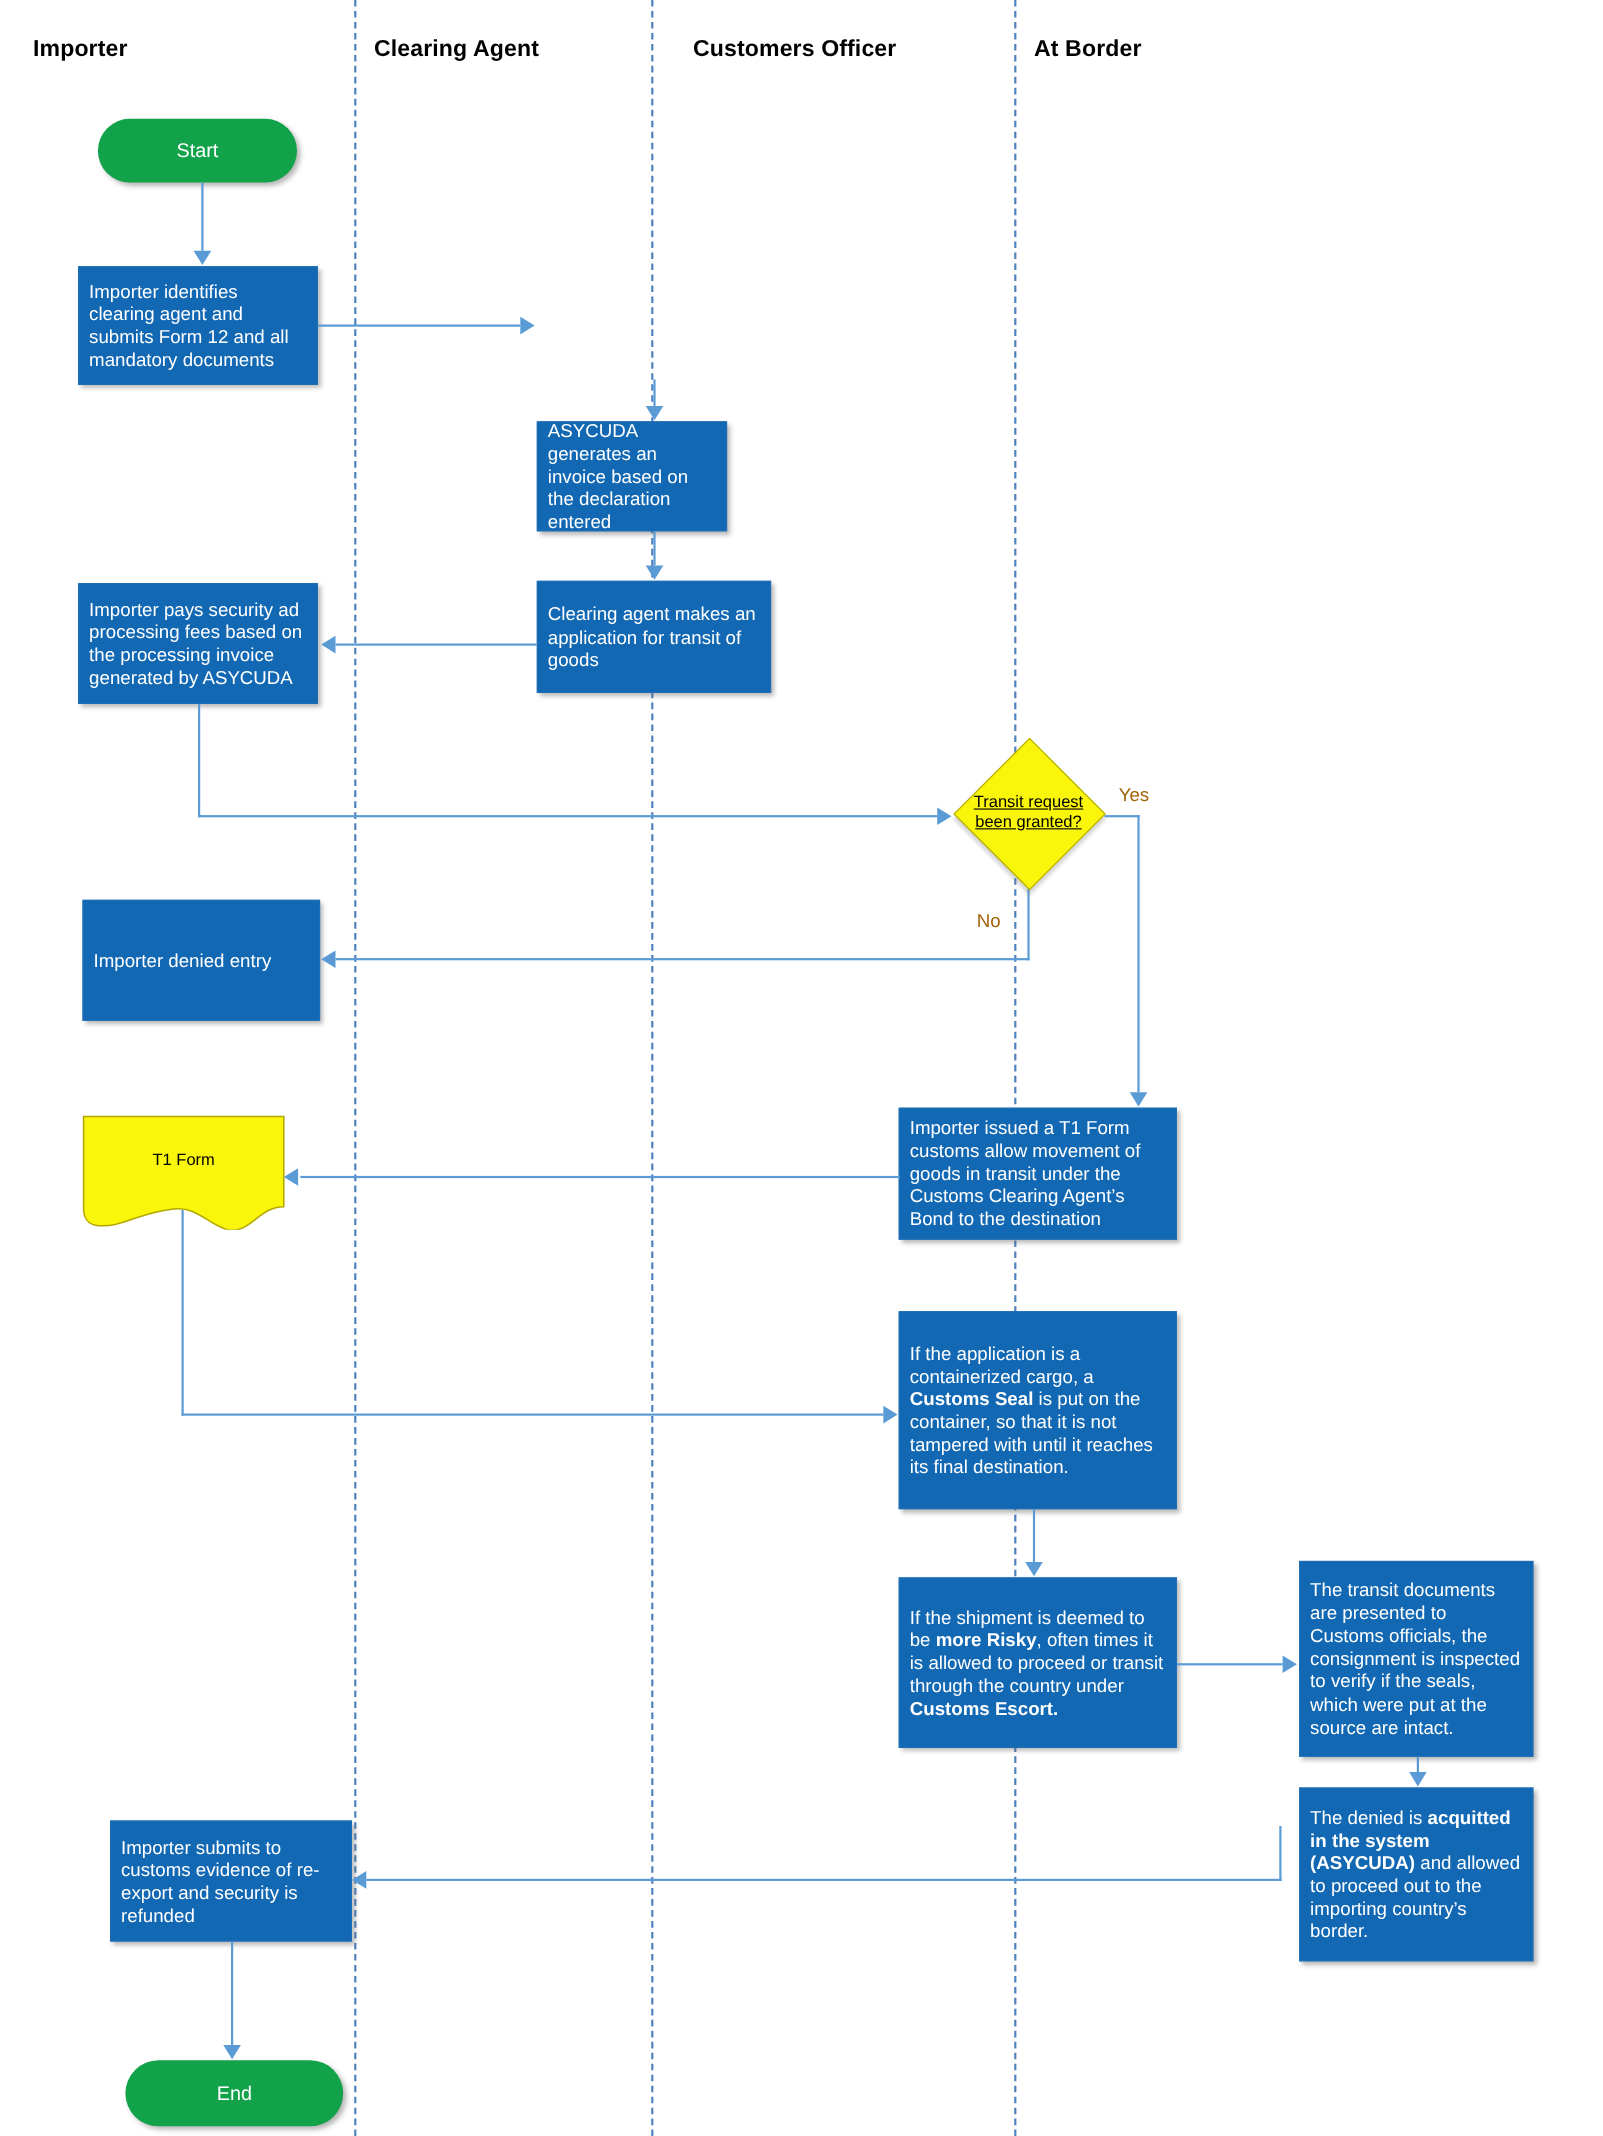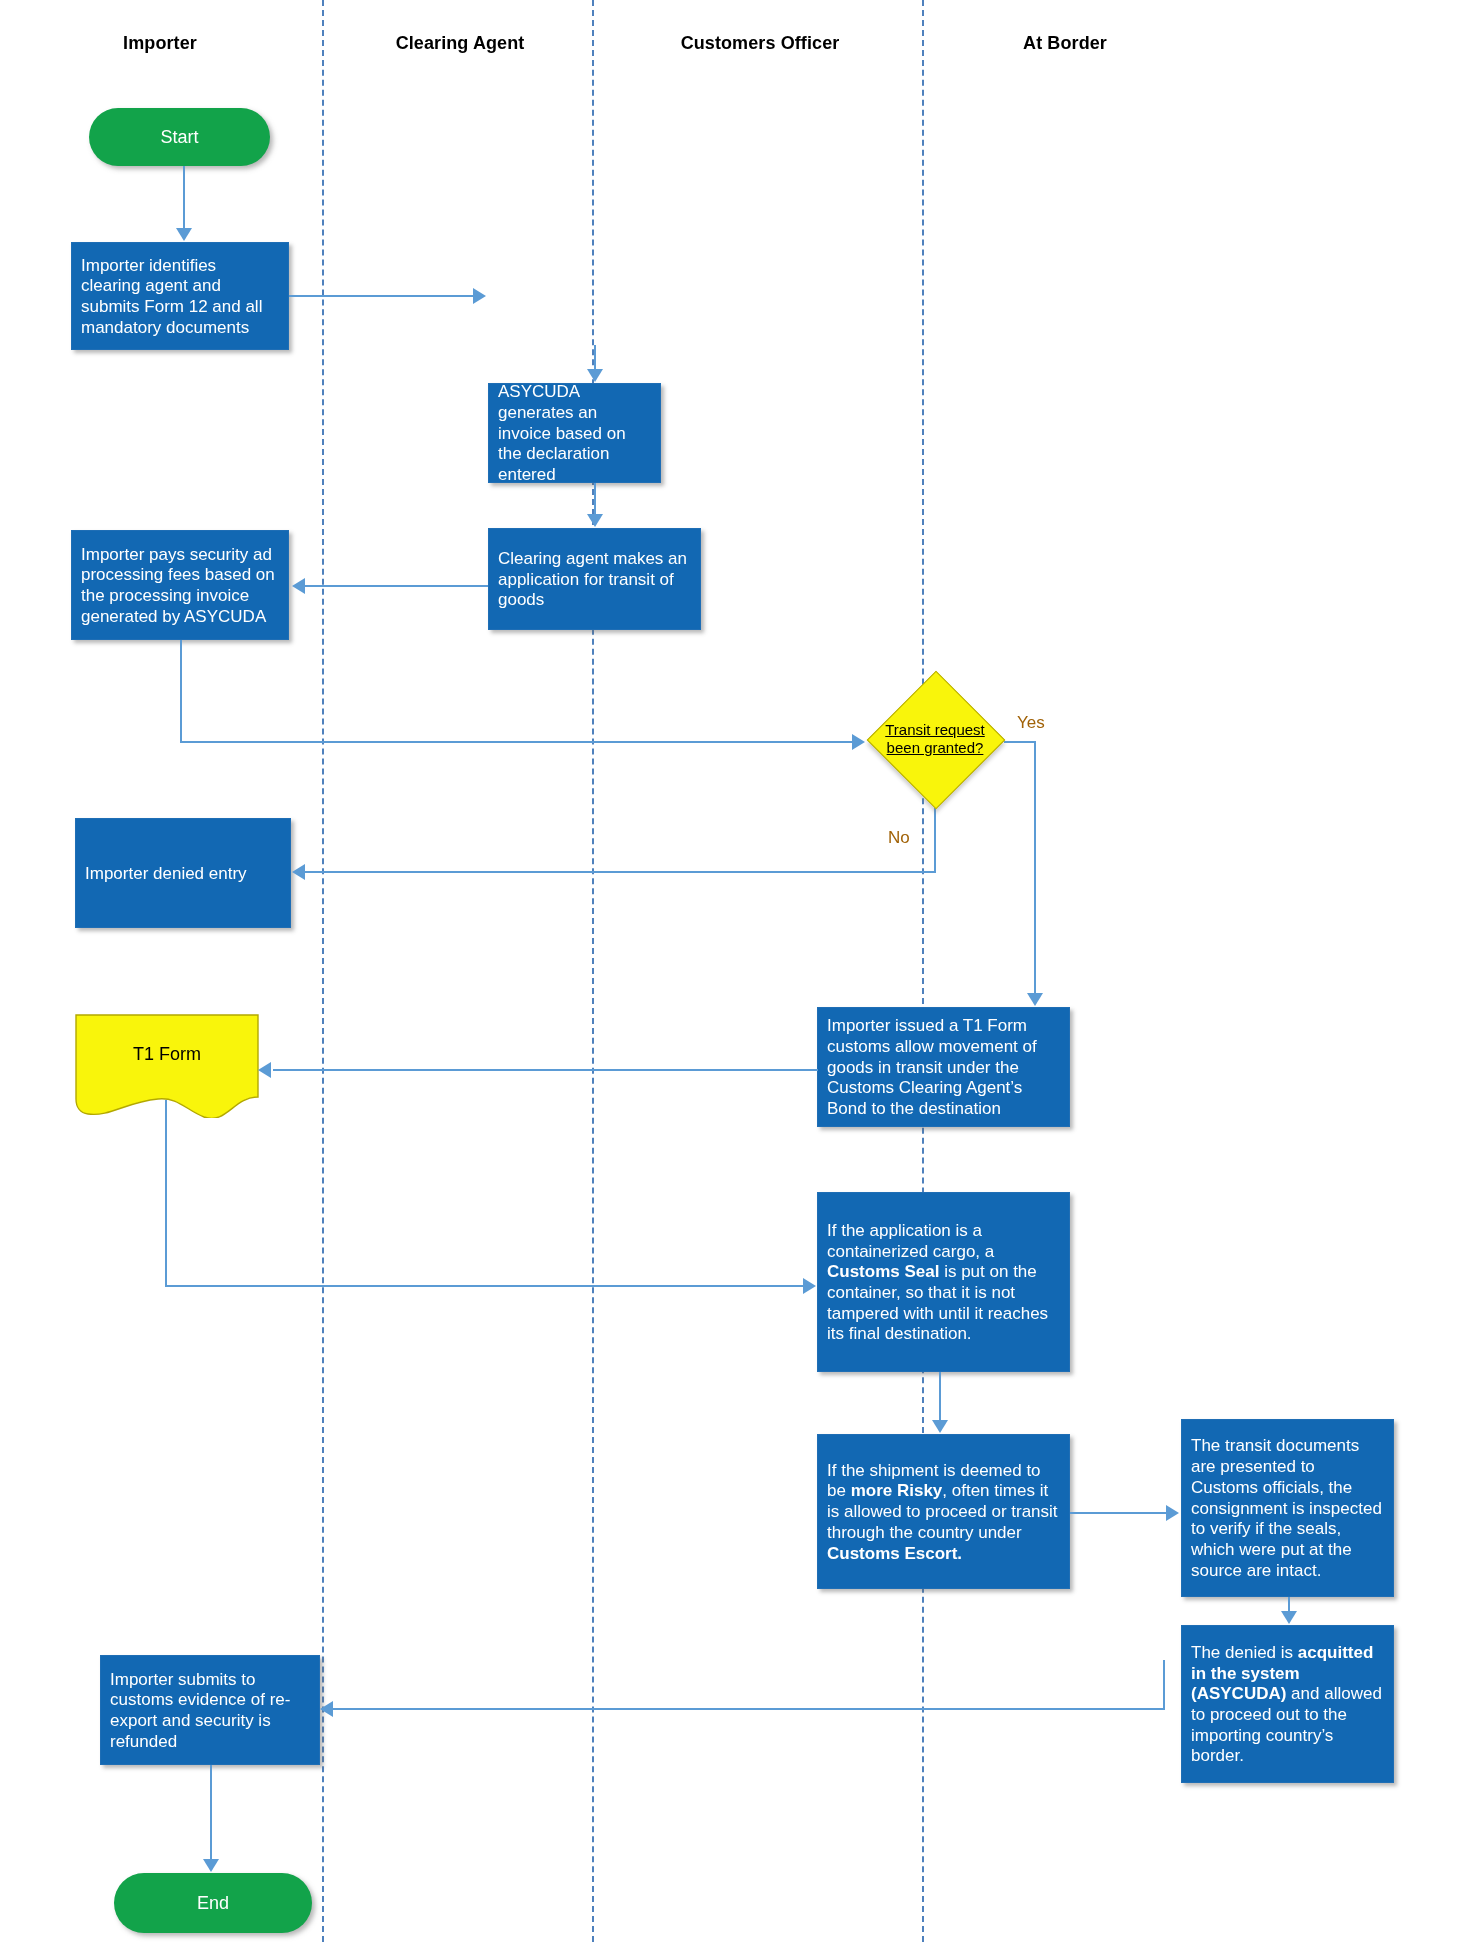--- a/index.html
+++ b/index.html
@@ -22,22 +22,21 @@
     position: absolute;
     top: 0;
     width: 0;
     border-left: 2px dashed #4f81bd;
     height: 1942px;
   }
   
   .lane-header {
     position: absolute;
     top: 33px;
-    text-align: center;
-    font-size: 18px;
+    font-size: 21px;
     font-weight: bold;
     color: #000000;
     letter-spacing: 0.1px;
     white-space: nowrap;
   }
   
   .node {
     position: absolute;
     box-sizing: border-box;
   }
@@ -100,21 +99,21 @@
   .docshape {
     position: relative;
     display: flex;
     align-items: center;
     justify-content: center;
   }
   .docshape svg { position: absolute; left: 0; top: 0; }
   .docshape .dtext {
     position: relative;
     z-index: 2;
-    font-size: 18px;
+    font-size: 15px;
     color: #000;
     margin-bottom: 22px;
   }
   
   .conn {
     position: absolute;
     background: #5b9bd5;
   }
   .conn.h { height: 2px; }
   .conn.v { width: 2px; }

